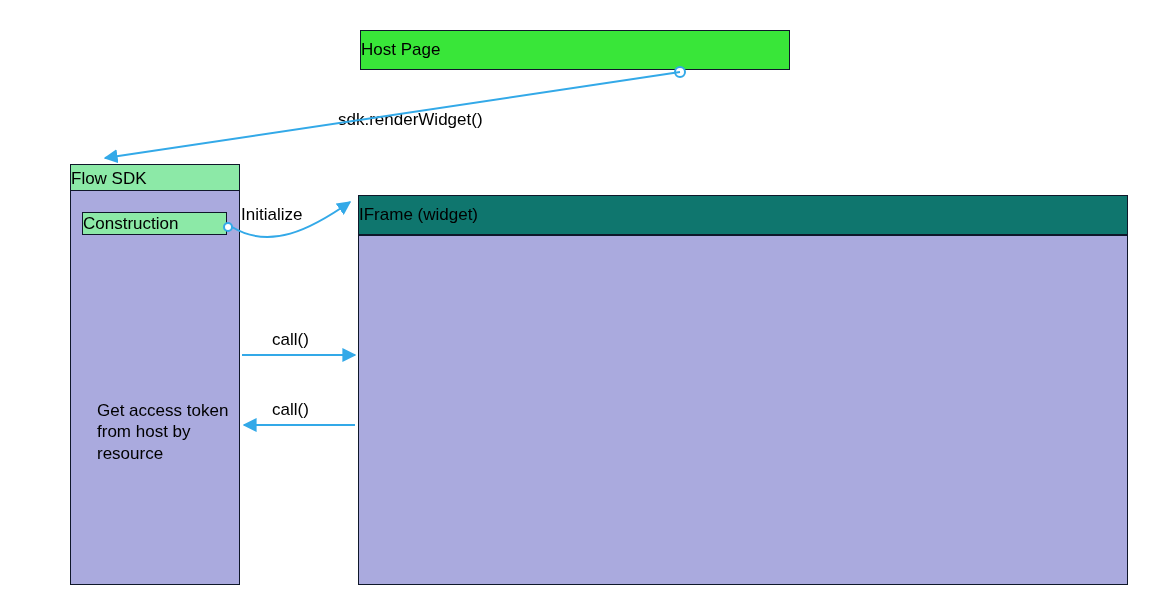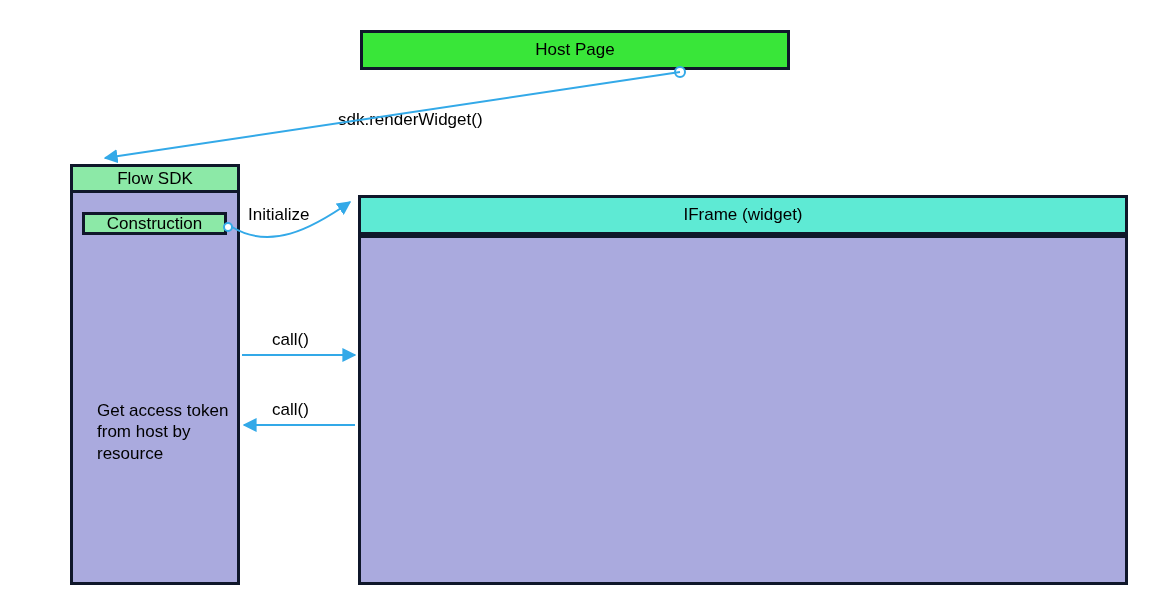--- a/index.html
+++ b/index.html
@@ -9,25 +9,25 @@
     height: 596px;
     background: #ffffff;
     font-family: "Segoe UI", Arial, sans-serif;
     font-size: 17px;
     color: #000;
     position: relative;
     overflow: hidden;
   }
   .box {
     position: absolute;
-    border: 3px solid #0f172a;
+    border: 1px solid #0f172a;
     box-sizing: border-box;
     display: flex;
     align-items: center;
-    justify-content: center;
+    justify-content: flex-start;
   }
   .label {
     position: absolute;
     white-space: nowrap;
     font-size: 17px;
   }
   .wrap {
     white-space: normal;
     margin-left: 12px;
   }
@@ -51,29 +51,29 @@
 </div>
 
 <div class="box" style="left:70px; top:190px; width:170px; height:395px; background:#AAAADE;"></div>
 
 <div class="box" style="left:82px; top:212px; width:145px; height:23px; background:#8CE9A7;">
   <span>Construction</span>
 </div>
 
 <div class="label wrap" style="left:85px; top:400px; width:140px; line-height:1.25;">Get access token from host by resource</div>
 
-<div class="box" style="left:358px; top:195px; width:770px; height:40px; background:#5eead4;">
+<div class="box" style="left:358px; top:195px; width:770px; height:40px; background:#0f766e;">
   <span>IFrame (widget)</span>
 </div>
 
 <div class="box" style="left:358px; top:235px; width:770px; height:350px; background:#AAAADE;"></div>
 
 <div class="label" style="left:338px; top:110px;">sdk.renderWidget()</div>
 
-<div class="label" style="left:248px; top:205px;">Initialize</div>
+<div class="label" style="left:241px; top:205px;">Initialize</div>
 
 <div class="label" style="left:272px; top:330px;">call()</div>
 
 <div class="label" style="left:272px; top:400px;">call()</div>
 
 <svg class="overlay" viewBox="0 0 1151 596">
   <defs>
     <marker id="arrowhead" viewBox="0 0 10 10" refX="9" refY="5" markerWidth="7" markerHeight="7" orient="auto-start-reverse">
       <path d="M 0 0 L 10 5 L 0 10 z" fill="#33A9E8"></path>
     </marker>

